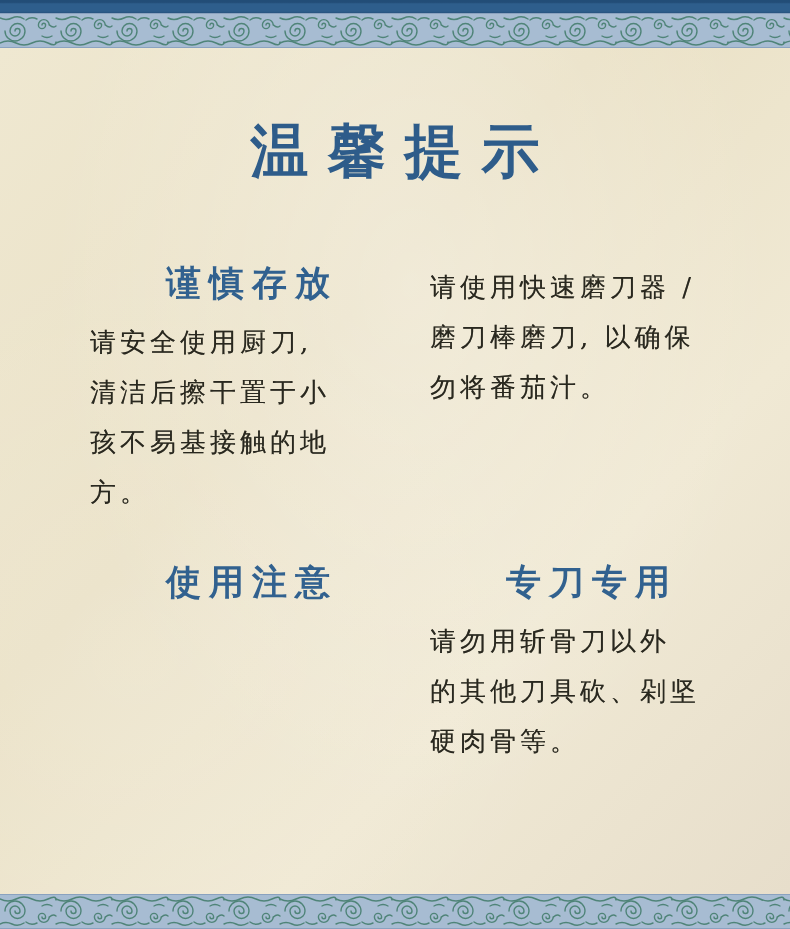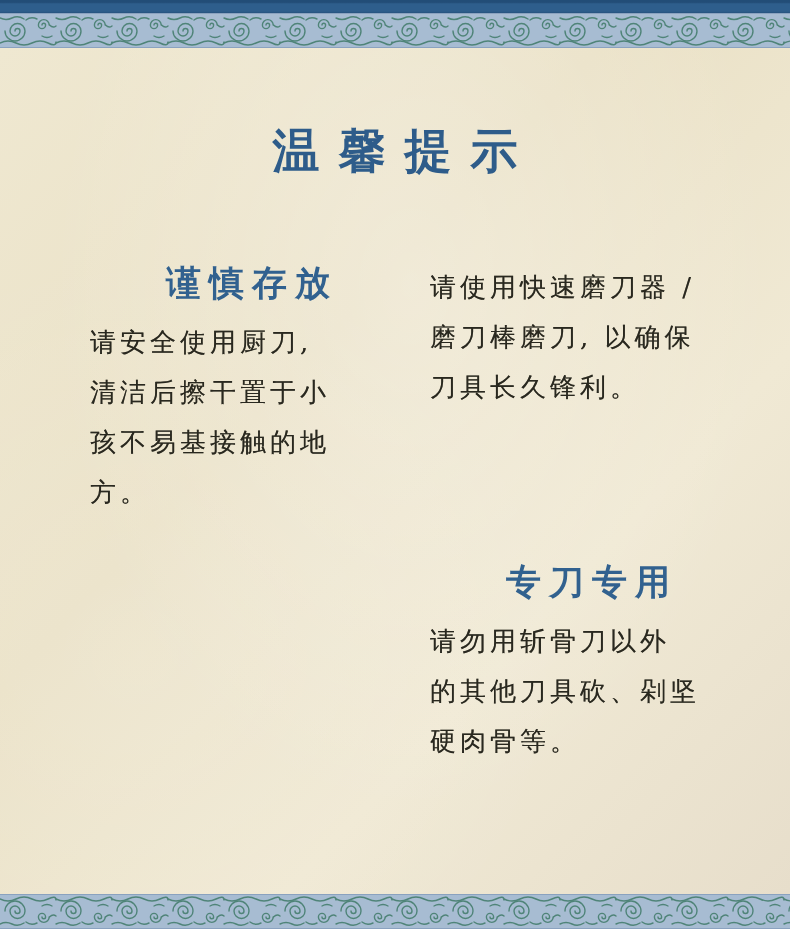--- a/index.html
+++ b/index.html
@@ -16,21 +16,21 @@
       radial-gradient(ellipse at 18% 72%, rgba(255,255,255,0.14), rgba(255,255,255,0) 48%),
       linear-gradient(133deg,#efe8d1 0%,#eae1c6 38%,#f0e9d4 68%,#e7decb 100%);
   }
   .strip{height:13px;background:linear-gradient(#224d77 0%,#224d77 18%,#2e5e8c 30%,#2e5e8c 86%,#26527d 100%);}
   .band{height:35px;line-height:0;background:#a7bcd2;border-top:1px solid #8aa2bf;border-bottom:1px solid #8aa2bf;box-sizing:border-box;}
   .band svg{display:block;}
   .flipY{transform:scaleY(-1);}
   .title{
     margin:72px 0 0 0;
     text-align:center;
-    font-size:47px;line-height:62px;font-weight:bold;
+    font-size:58px;line-height:62px;font-weight:bold;
     letter-spacing:19px;text-indent:19px;
     color:#2e5c8a;
   }
   .grid{
     display:grid;
     grid-template-columns:1fr 1fr;
     column-gap:24px;
     padding:80px 44px 0 90px;
   }
   .tip{margin-bottom:44px;}
@@ -91,24 +91,25 @@
       <h2>谨慎存放</h2>
       <div class="body">请安全使用厨刀,
 清洁后擦干置于小
 孩不易基接触的地
 方。</div>
     </section>
 
     <section class="tip">
       <div class="body">请使用快速磨刀器 /
 磨刀棒磨刀, 以确保
-刀具长久锋利。</div>
+勿将番茄汁。</div>
     </section>
 
     <section class="tip">
+      <h2>使用注意</h2>
     </section>
 
     <section class="tip">
       <h2>专刀专用</h2>
       <div class="body">请勿用斩骨刀以外
 的其他刀具砍、剁坚
 硬肉骨等。</div>
     </section>
   </div>
 </div>

